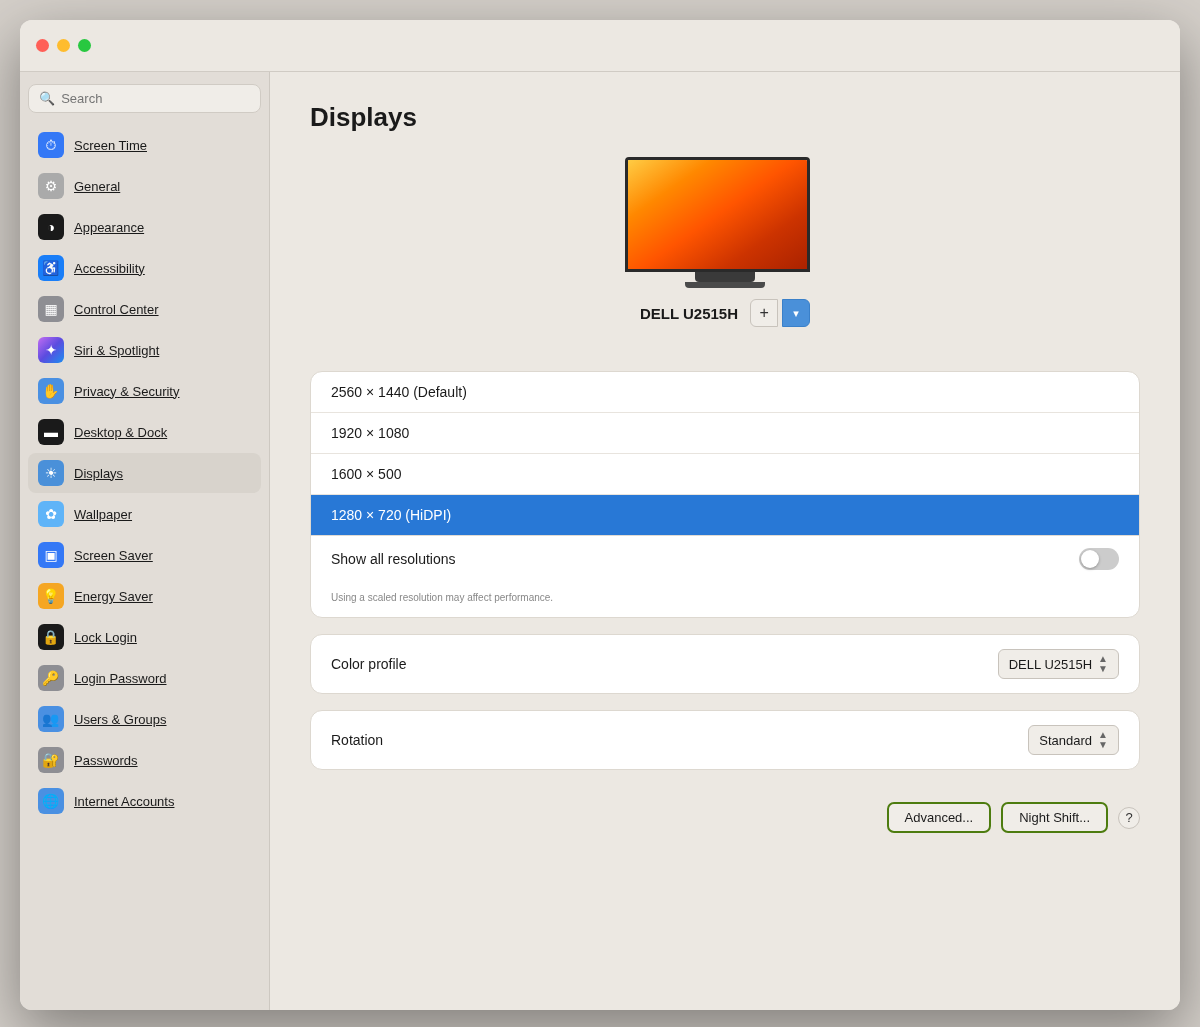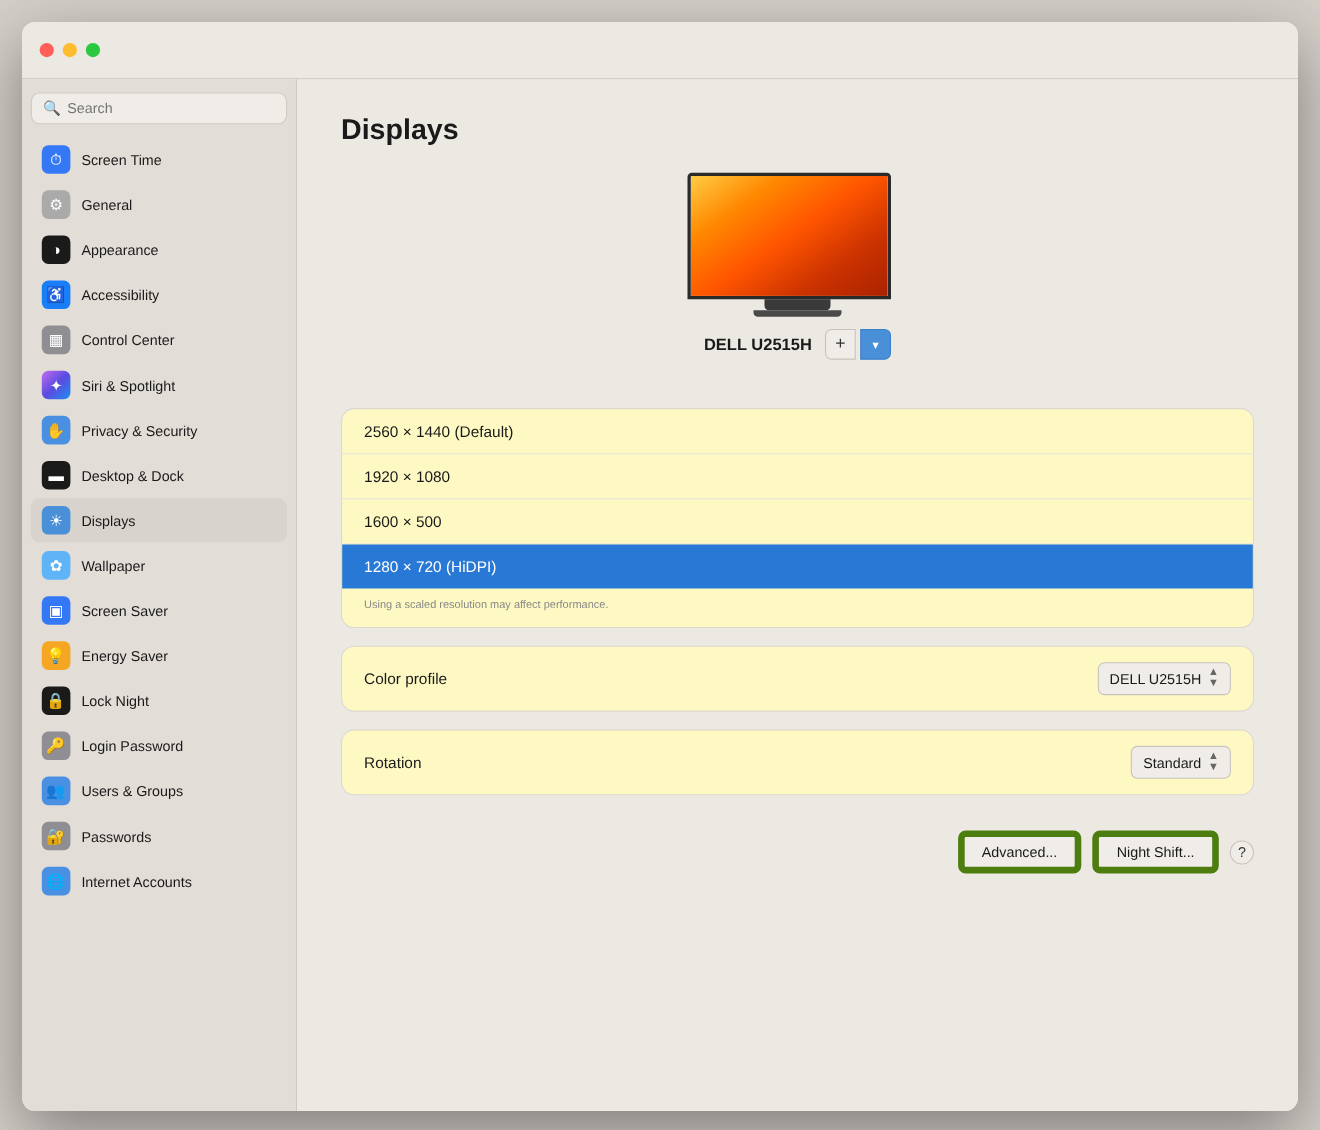--- a/index.html
+++ b/index.html
@@ -96,20 +96,21 @@
       border-radius: 6px;
       display: flex;
       align-items: center;
       justify-content: center;
       font-size: 14px;
       flex-shrink: 0;
     }
     .sidebar-label {
       font-size: 13px;
       color: #1a1a1a;
+      text-decoration: underline;
     }
     .main {
       flex: 1;
       padding: 30px 40px;
       overflow-y: auto;
       background: #ece8e2;
     }
     .page-title {
       font-size: 26px;
       font-weight: 700;
@@ -193,21 +194,21 @@
       border: 1px solid #3a80c9;
       border-radius: 0 6px 6px 0;
       display: flex;
       align-items: center;
       justify-content: center;
       cursor: pointer;
       color: white;
       font-size: 11px;
     }
     .card {
-      background: #fef9c3;
+      background: #ffffff;
       border-radius: 12px;
       border: 1px solid #ddd8d0;
       margin-bottom: 16px;
       overflow: hidden;
     }
     .resolution-list {
       padding: 0;
     }
     .resolution-item {
       padding: 12px 20px;
@@ -291,21 +292,21 @@
       justify-content: flex-end;
       gap: 10px;
       padding: 16px 0 4px;
       align-items: center;
     }
     .btn {
       padding: 6px 16px;
       border-radius: 7px;
       font-size: 13px;
       cursor: pointer;
-      border: 6px solid #4d7c0f;
+      border: 2px solid #4d7c0f;
       background: #f0ede8;
       color: #1a1a1a;
     }
     .btn-help {
       width: 22px;
       height: 22px;
       border-radius: 50%;
       border: 1px solid #c8c3bc;
       background: #f0ede8;
       display: flex;
@@ -395,21 +396,21 @@
           <div class="sidebar-item">
     <div class="sidebar-icon icon-screensaver">▣</div>
     <span class="sidebar-label">Screen Saver</span>
   </div>
           <div class="sidebar-item">
     <div class="sidebar-icon icon-energy">💡</div>
     <span class="sidebar-label">Energy Saver</span>
   </div>
           <div class="sidebar-item">
     <div class="sidebar-icon icon-lockscreen">🔒</div>
-    <span class="sidebar-label">Lock Night</span>
+    <span class="sidebar-label">Lock Login</span>
   </div>
           <div class="sidebar-item">
     <div class="sidebar-icon icon-loginpassword">🔑</div>
     <span class="sidebar-label">Login Password</span>
   </div>
           <div class="sidebar-item">
     <div class="sidebar-icon icon-users">👥</div>
     <span class="sidebar-label">Users &amp; Groups</span>
   </div>
           <div class="sidebar-item">
@@ -444,20 +445,26 @@
         </div>
       </div>
 
       <div class="card">
         <div class="resolution-list" id="resolution-list">
             <div class="resolution-item">2560 × 1440 (Default)</div>
             <div class="resolution-item">1920 × 1080</div>
             <div class="resolution-item">1600 × 500</div>
             <div class="resolution-item selected">1280 × 720 (HiDPI)</div>
           </div>
+        <div class="show-all-row">
+          <span class="show-all-label">Show all resolutions</span>
+          <div class="toggle">
+            <div class="toggle-knob"></div>
+          </div>
+        </div>
         <div class="perf-note">Using a scaled resolution may affect performance.</div>
       </div>
 
       <div class="card">
         <div class="setting-row">
           <span class="setting-label">Color profile</span>
           <div class="select-control">
             <span>DELL U2515H</span>
             <div class="select-arrows">
               <span>▲</span>

